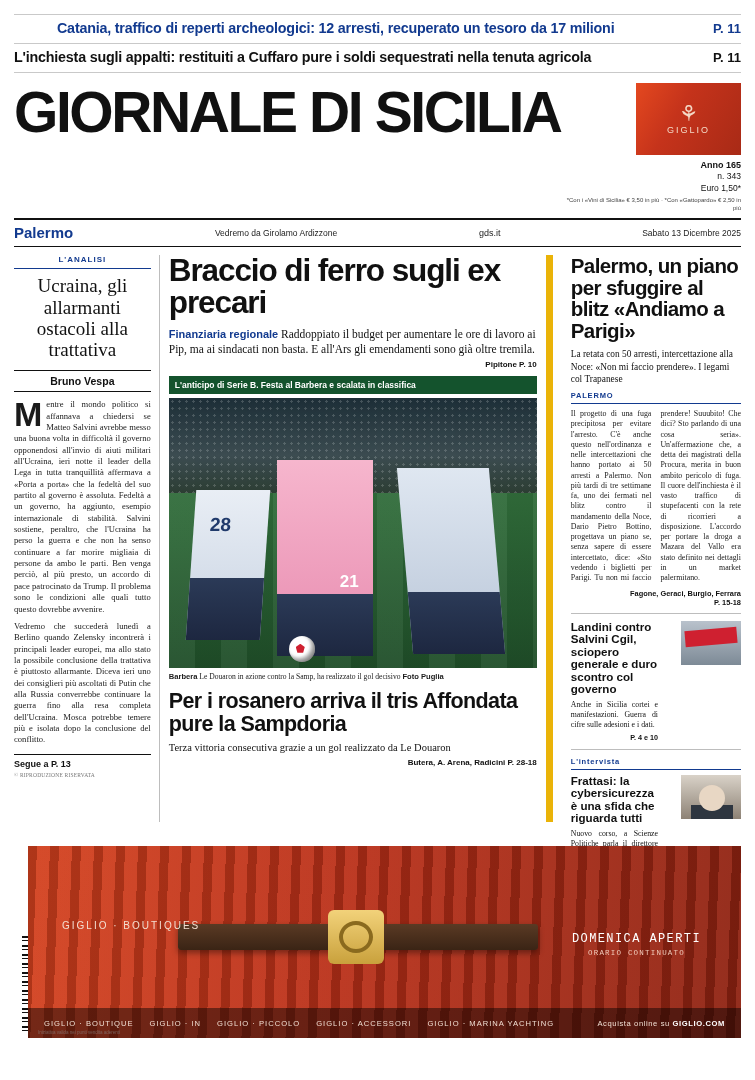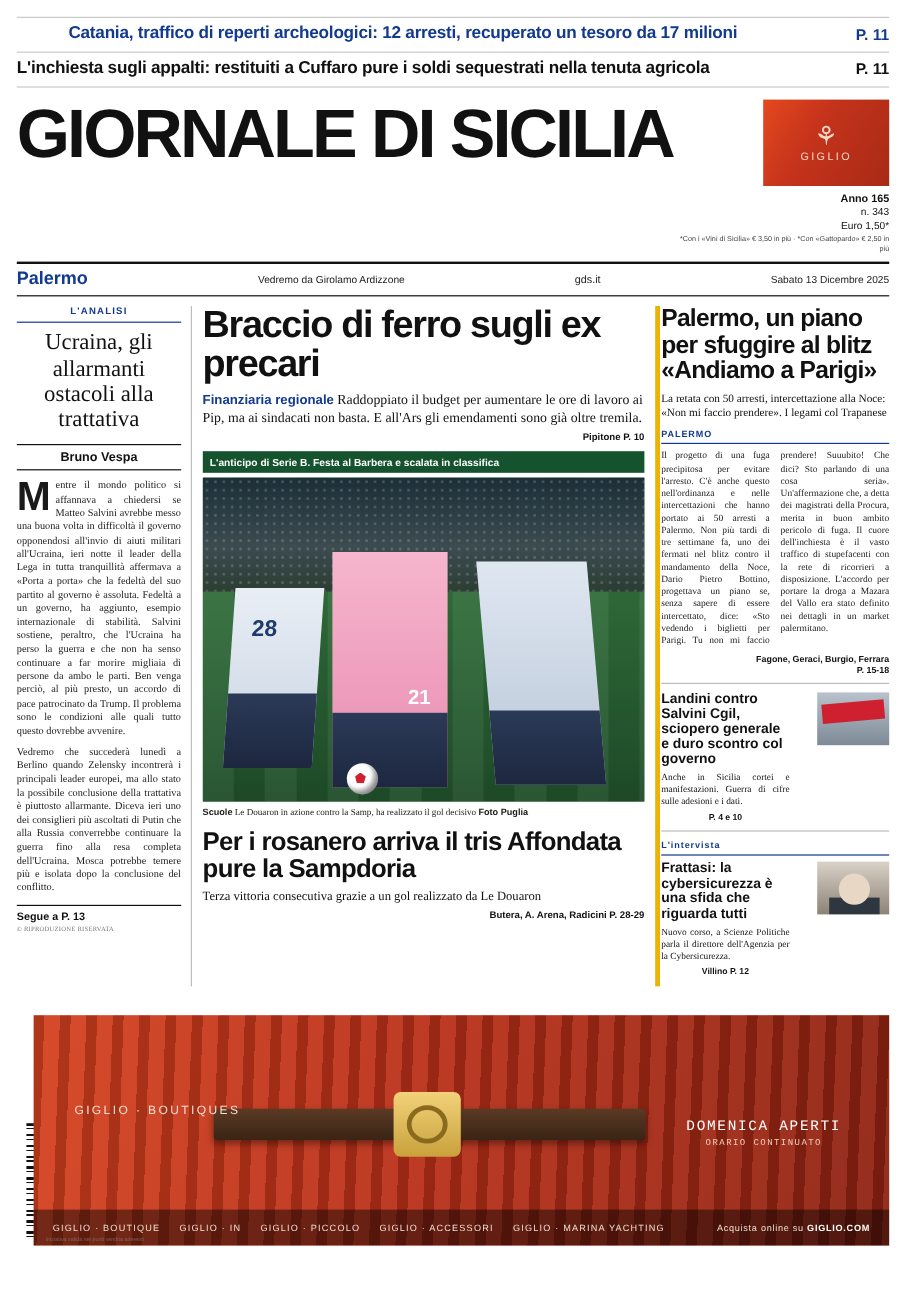--- a/index.html
+++ b/index.html
@@ -90,21 +90,21 @@
   
   .main {
     display:flex;
     margin-top: 8px;
     height: 567px;
   }
   .col-left {
     width: 148px; padding-right: 8px; border-right: 1px solid #bdbdbd;
   }
   .col-center { width: 392px; padding: 0 9px; }
-  .col-right { width: 198px; padding-left: 1px; border-left: 4px solid #eab308; }
+  .col-right { width: 198px; padding-left: 18px; border-left: 7px solid #eab308; }
 
   
   .kicker-analisi {
     font-family:"Liberation Sans", sans-serif; font-weight:bold;
     font-size: 8px; letter-spacing: 1px; color:#123a8f; text-align:center;
     border-bottom: 1px solid #123a8f; padding-bottom: 4px; margin-bottom: 6px;
   }
   .left-headline {
     font-family:"Liberation Serif", serif;
     font-size: 19px; line-height: 1.12; text-align:center; font-weight:normal;
@@ -213,21 +213,21 @@
   }
   .right-credit span { display:block; font-weight:bold; }
 
   .brief { display:flex; gap:23px; padding-top: 7px; border-bottom:1px solid #bdbdbd; padding-bottom:7px; }
   .brief-text { flex:1; }
   .brief-title {
     font-family:"Liberation Sans", sans-serif; font-weight:bold; font-size: 11.6px;
     line-height:1.08; margin-bottom: 4px;
   }
   .brief-body { font-size: 7.8px; line-height:1.28; text-align:justify; }
-  .brief-credit { font-family:"Liberation Sans", sans-serif; font-weight:bold; font-size:7.2px; text-align:center; margin-top:3px; }
+  .brief-credit { font-family:"Liberation Sans", sans-serif; font-weight:bold; font-size:7.2px; text-align:right; margin-top:3px; }
   .brief-thumb { width: 60px; height: 44px; flex: 0 0 60px; }
   .thumb-protest { background: linear-gradient(#b9c2cc,#7d8a96); position:relative; overflow:hidden; }
   .thumb-protest:after{ content:""; position:absolute; left:4px; top:8px; width:52px; height:16px; background:#cf2030; transform:rotate(-5deg);}
   .thumb-portrait { background: linear-gradient(#d9d2c8,#8d8275); position:relative; overflow:hidden; }
   .thumb-portrait:after{ content:""; position:absolute; left:18px; top:10px; width:26px; height:26px; border-radius:50%; background:#e8d7c4;}
   .thumb-portrait:before{ content:""; position:absolute; left:10px; bottom:0; width:42px; height:14px; background:#2e3640;}
 
   .intervista-label { margin-top: 7px; }
 
   
@@ -342,26 +342,26 @@
         <div class="player p3">
             <div class="p-legs"></div>
           </div>
         <div class="player p2">
             <div class="p-legs"></div>
           </div>
         <div class="ball"></div>
       </div>
 
       <div class="photo-caption">
-        <b>Scuole</b><span> Le Douaron in azione contro la Samp, ha realizzato il gol decisivo </span><b>Foto Puglia</b>
+        <b>Barbera</b><span> Le Douaron in azione contro la Samp, ha realizzato il gol decisivo </span><b>Foto Puglia</b>
       </div>
 
       <h2 class="second-headline">Per i rosanero arriva il tris Affondata pure la Sampdoria</h2>
       <div class="second-sub">Terza vittoria consecutiva grazie a un gol realizzato da Le Douaron</div>
-      <div class="credit-line">Butera, A. Arena, Radicini  P. 28-29</div>
+      <div class="credit-line">Butera, A. Arena, Radicini  P. 28-18</div>
     </div>
 
     <div class="col-right">
       <h2 class="right-headline">Palermo, un piano per sfuggire al blitz «Andiamo a Parigi»</h2>
       <div class="right-sub">La retata con 50 arresti, intercettazione alla Noce: «Non mi faccio prendere». I legami col Trapanese</div>
       <div class="sec-label">PALERMO</div>
       <div class="two-col-body">
         <span>Il progetto di una fuga precipitosa per evitare l'arresto. C'è anche questo nell'ordinanza e nelle intercettazioni che hanno portato ai 50 arresti a Palermo. Non più tardi di tre settimane fa, uno dei fermati nel blitz contro il mandamento della Noce, Dario Pietro Bottino, progettava un piano se, senza sapere di essere intercettato, dice: «Sto vedendo i biglietti</span>
         <span>per Parigi. Tu non mi faccio prendere! Suuubito! Che dici? Sto parlando di una cosa seria». Un'affermazione che, a detta dei magistrati della Procura, merita in buon ambito pericolo di fuga. Il cuore dell'inchiesta è il vasto traffico di stupefacenti con la rete di ricorrieri a disposizione. L'accordo per portare la droga a Mazara del Vallo era stato definito nei dettagli in un market palermitano.</span>
       </div>

